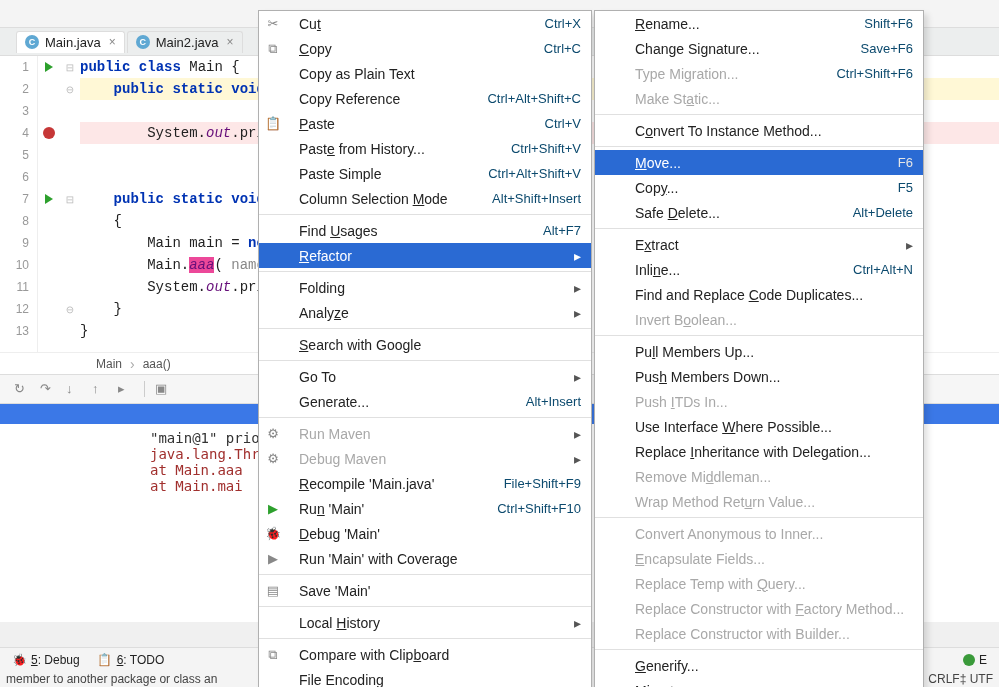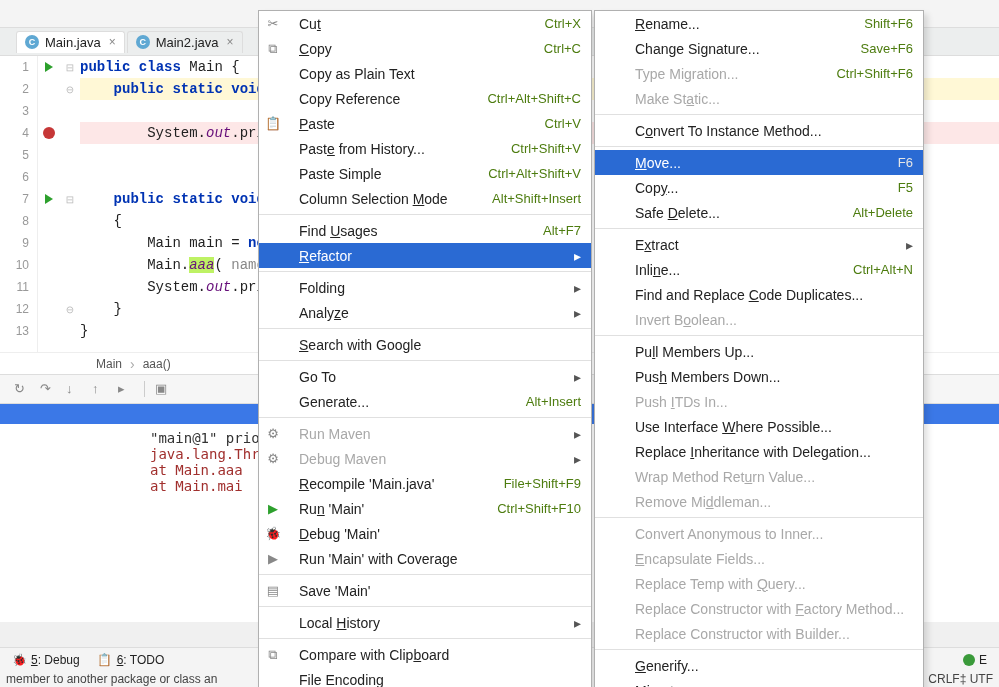--- a/index.html
+++ b/index.html
@@ -143,21 +143,21 @@
   }
   .ctx1 { left: 258px; top: 10px; width: 334px; }
   .ctx2 { left: 594px; top: 10px; width: 330px; }
   .menu-row {
     height: 25px;
     display:flex; align-items:center;
     padding: 0 10px 0 28px;
     position:relative;
   }
   .menu-row .lbl { flex:1; white-space:nowrap; overflow:hidden;margin-left:12px; }
-  .menu-row .accel { color:#4d7c0f; font-size:13px; }
+  .menu-row .accel { color:#0c4a6e; font-size:13px; }
   .menu-row.sel { background:#2a6ad3; color:#fff; }
   .menu-row.sel .accel { color:#e5e5e5; }
   .menu-row.disabled { color:#a8a8a8; }
   .menu-sep { height:1px; background:#e0e0e0; margin:3px 0; }
   .menu-row .arrow { position:absolute; right:10px; color:#555; }
   .menu-row.sel .arrow { color:#fff; }
   .menu-row .ic {
     position:absolute; left:6px; width:16px; height:16px;
     display:flex;align-items:center;justify-content:center;
     color:#888; font-size:13px;
@@ -239,21 +239,21 @@
     <div class="code-col">
       <div class="code-line"><span class="kw-blue">public</span><span class="kw-blue"> class</span><span> Main {</span></div>
       <div class="code-line hl-yellow"><span class="kw-blue">    public</span><span class="kw-blue"> static</span><span class="kw-blue"> void</span><span class="caret-sel"> a</span></div>
       <div class="code-line"></div>
       <div class="code-line hl-pink"><span>        System.</span><span class="id-italic">out</span><span>.printf</span></div>
       <div class="code-line"></div>
       <div class="code-line"></div>
       <div class="code-line"><span class="kw-blue">    public</span><span class="kw-blue"> static</span><span class="kw-blue"> void m</span></div>
       <div class="code-line">    {</div>
       <div class="code-line"><span>        Main main = </span><span class="kw-blue">new</span><span> M</span></div>
-      <div class="code-line"><span>        Main.</span><span class="id-italic" style="background:#bef264">aaa</span><span>( </span><span class="param">name:</span><span class="str"> "</span></div>
+      <div class="code-line"><span>        Main.</span><span class="id-italic" style="background:#ec4899">aaa</span><span>( </span><span class="param">name:</span><span class="str"> "</span></div>
       <div class="code-line"><span>        System.</span><span class="id-italic">out</span><span>.printl</span></div>
       <div class="code-line">    }</div>
       <div class="code-line">}</div>
     </div>
   </div>
 
   <div class="breadcrumb">
     <span>Main</span>
     <span class="sep">›</span>
     <span>aaa()</span>
@@ -471,25 +471,25 @@
     <div class="menu-row disabled">
       <span class="lbl">Push <u class="m">I</u>TDs In...</span>
     </div>
     <div class="menu-row">
       <span class="lbl">Use Interface <u class="m">W</u>here Possible...</span>
     </div>
     <div class="menu-row">
       <span class="lbl">Replace <u class="m">I</u>nheritance with Delegation...</span>
     </div>
     <div class="menu-row disabled">
+      <span class="lbl">Remove Mi<u class="m">d</u>dleman...</span>
+    </div>
+    <div class="menu-row disabled">
       <span class="lbl">Wrap Method Ret<u class="m">u</u>rn Value...</span>
     </div>
-    <div class="menu-row disabled">
-      <span class="lbl">Remove Mi<u class="m">d</u>dleman...</span>
-    </div>
     <div class="menu-sep"></div>
     <div class="menu-row disabled">
       <span class="lbl">Convert Anonymous to Inner...</span>
     </div>
     <div class="menu-row disabled">
       <span class="lbl"><u class="m">E</u>ncapsulate Fields...</span>
     </div>
     <div class="menu-row disabled">
       <span class="lbl">Replace Temp with <u class="m">Q</u>uery...</span>
     </div>

